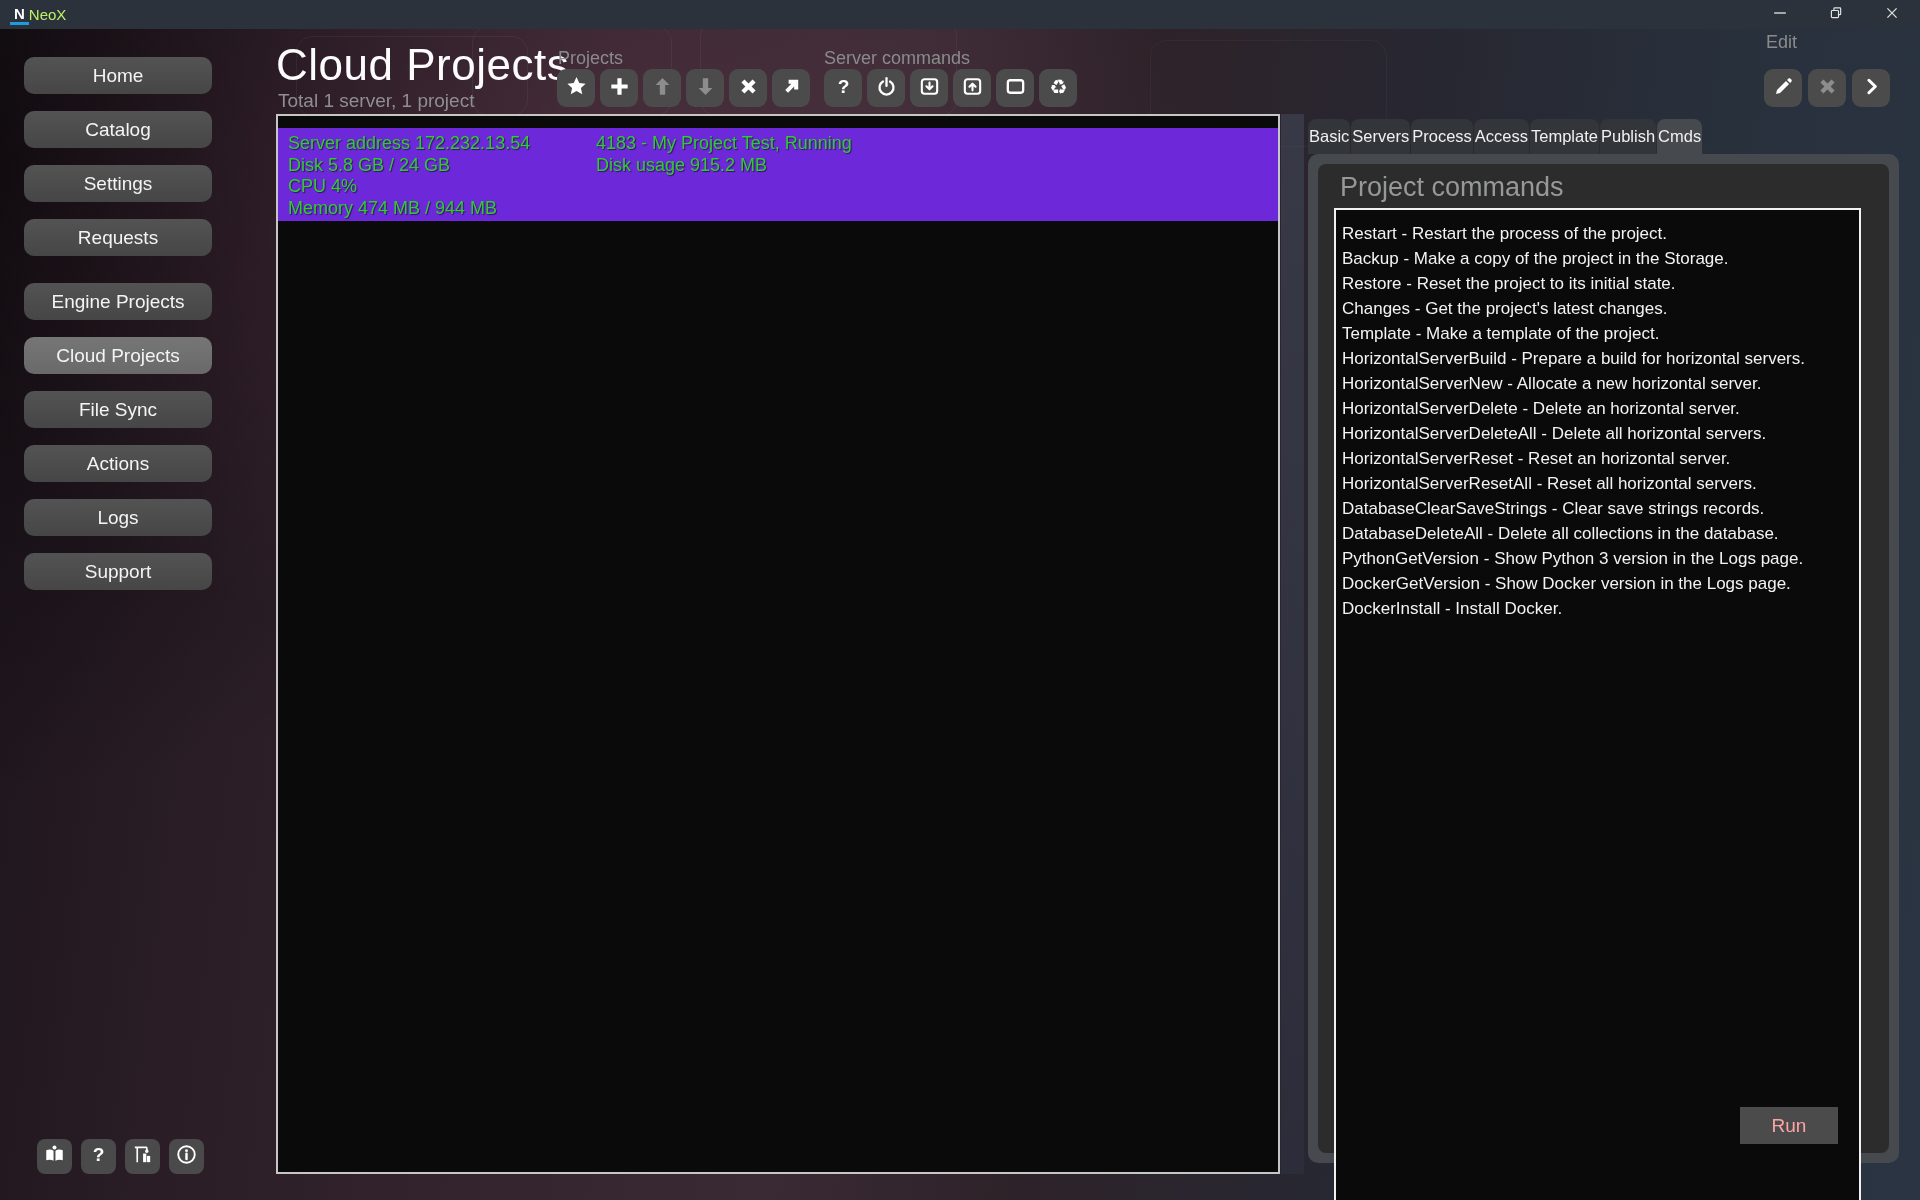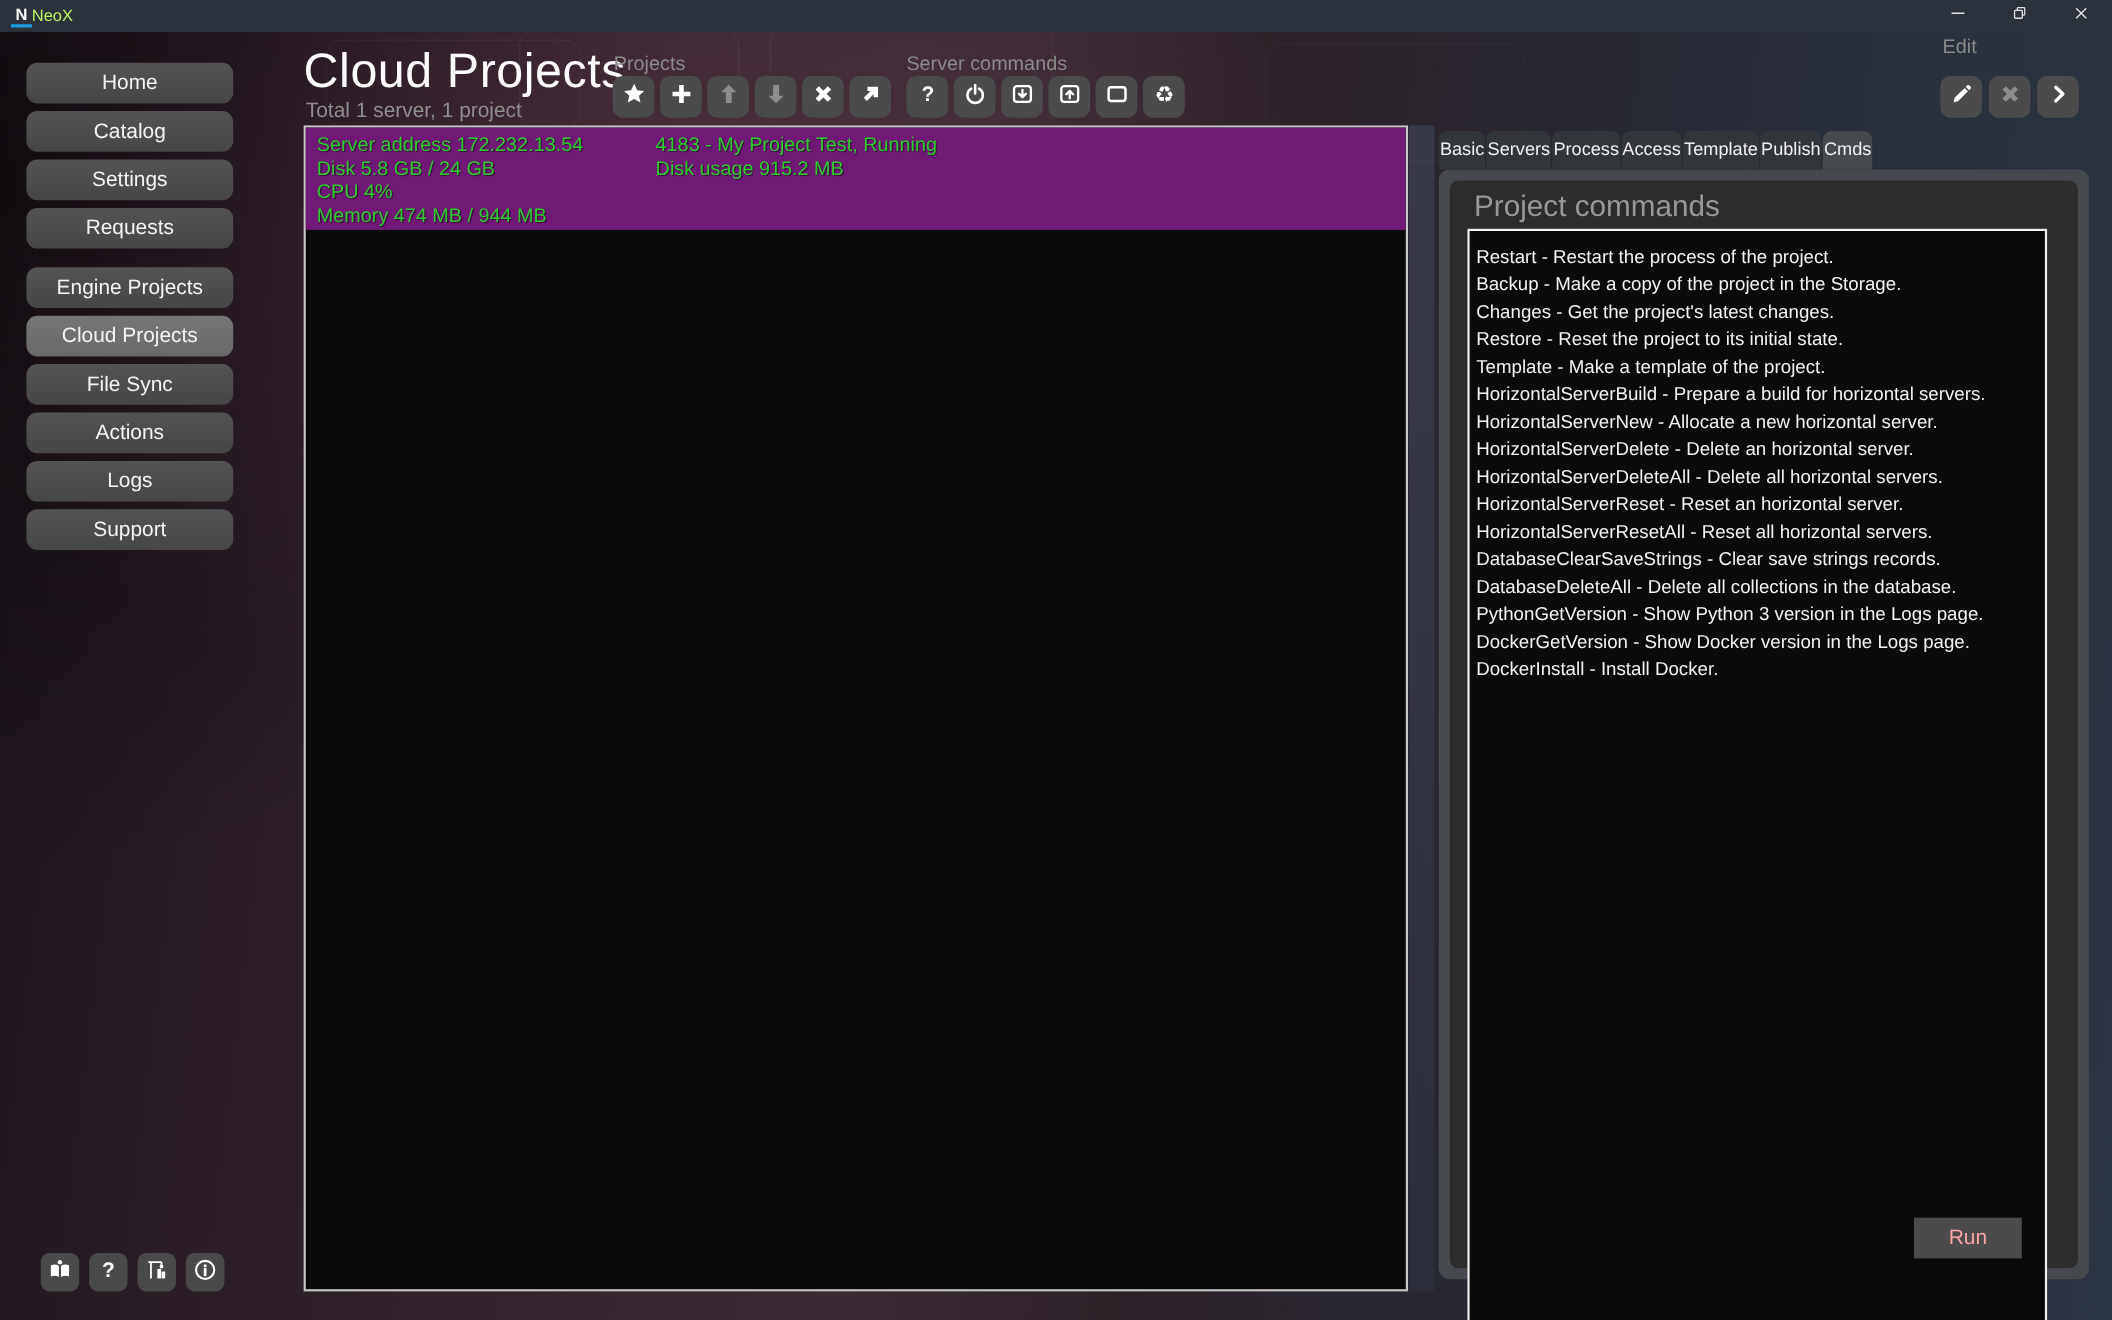--- a/index.html
+++ b/index.html
@@ -25,21 +25,21 @@
             background:var(--titlebar-bg,#2b323c);display:flex;align-items:center;z-index:6}
   .logo{margin-left:10px;padding:2px 4px 1px;border-bottom:3px solid var(--logo-blue,#1e9ce0);
         color:#fff;font-weight:bold;font-size:15px;line-height:1}
   .app-title{color:#bef264;font-size:15px}
   .win-controls{margin-left:auto;display:flex;height:100%}
   .win-btn{width:56px;height:100%;display:flex;align-items:center;justify-content:center;color:#e3e3e3}
   .win-btn svg{width:20px;height:20px}
 
   
   .sidebar-nav{position:absolute;left:24px;top:57px;z-index:2}
-  .side-btn{width:188px;height:37px;margin-bottom:7px;border-radius:10px;
+  .side-btn{width:188px;height:37px;margin-bottom:17px;border-radius:10px;
             background:linear-gradient(180deg,#535353,#464646);
             color:#f4f4f4;font-size:19px;display:flex;align-items:center;justify-content:center;cursor:default}
   .side-btn.active{background:linear-gradient(180deg,#767676,#696969)}
   .side-gap{height:10px}
   .sidebar-footer{position:absolute;left:37px;top:1139px;display:flex;gap:9px;z-index:2}
   .icon-tile{width:35px;height:35px;border-radius:8px;background:#4a4a4a;
              display:flex;align-items:center;justify-content:center;color:#fff}
   .icon-tile svg{width:23px;height:23px}
 
   
@@ -55,21 +55,21 @@
   #row-server{left:824px;top:69px}
   #row-edit{left:1764px;top:69px;gap:6px}
   .tool-btn{width:38px;height:38px;border-radius:9px;background:var(--button-gray,#4b4b4b);
             display:flex;align-items:center;justify-content:center;color:#fff}
   .tool-btn svg{width:23px;height:23px}
   .tool-btn.dimmed{color:#8d8d8d}
 
   
   .main-panel{position:absolute;left:276px;top:114px;width:1004px;height:1060px;
               background:var(--listbox-bg,#0a0a0a);border:2px solid #c6c6c6;box-sizing:border-box;z-index:2}
-  .server-header{position:absolute;left:0;top:0;width:100%;height:93px;background:#701a75}
+  .server-header{position:absolute;left:0;top:12px;width:100%;height:93px;background:#6d28d9}
   .srv-col{position:absolute;top:5px;font-size:18px;line-height:21.5px;
            color:var(--status-green,#2fcc2f);text-shadow:1px 1px 1px rgba(0,0,0,.55)}
   #srv-left{left:10px}
   #srv-right{left:318px}
 
   
   .detail-frame{position:absolute;left:1308px;top:154px;width:591px;height:1009px;
                 background:var(--frame-gray,#46494e);border-radius:10px;z-index:1}
   .tabs{position:absolute;left:1308px;top:119px;height:35px;display:flex;z-index:2}
   .tab{height:35px;padding:0 1px;display:flex;align-items:center;background:#32353a;
@@ -293,22 +293,22 @@
       <span class="icon"><svg viewBox="0 0 24 24">
           <path d="M9.3 5.5L16 12l-6.7 6.5" fill="none" stroke="currentColor" stroke-width="3.2" stroke-linecap="round" stroke-linejoin="round"></path>
         </svg></span>
     </div>
   </div>
 
 <h2 class="cmd-heading">Project commands</h2>
 <div class="cmd-list" id="cmd-list">
     <div class="cmd-item">Restart - Restart the process of the project.</div>
     <div class="cmd-item">Backup - Make a copy of the project in the Storage.</div>
+    <div class="cmd-item">Restore - Reset the project to its initial state.</div>
     <div class="cmd-item">Changes - Get the project's latest changes.</div>
-    <div class="cmd-item">Restore - Reset the project to its initial state.</div>
     <div class="cmd-item">Template - Make a template of the project.</div>
     <div class="cmd-item">HorizontalServerBuild - Prepare a build for horizontal servers.</div>
     <div class="cmd-item">HorizontalServerNew - Allocate a new horizontal server.</div>
     <div class="cmd-item">HorizontalServerDelete - Delete an horizontal server.</div>
     <div class="cmd-item">HorizontalServerDeleteAll - Delete all horizontal servers.</div>
     <div class="cmd-item">HorizontalServerReset - Reset an horizontal server.</div>
     <div class="cmd-item">HorizontalServerResetAll - Reset all horizontal servers.</div>
     <div class="cmd-item">DatabaseClearSaveStrings - Clear save strings records.</div>
     <div class="cmd-item">DatabaseDeleteAll - Delete all collections in the database.</div>
     <div class="cmd-item">PythonGetVersion - Show Python 3 version in the Logs page.</div>

